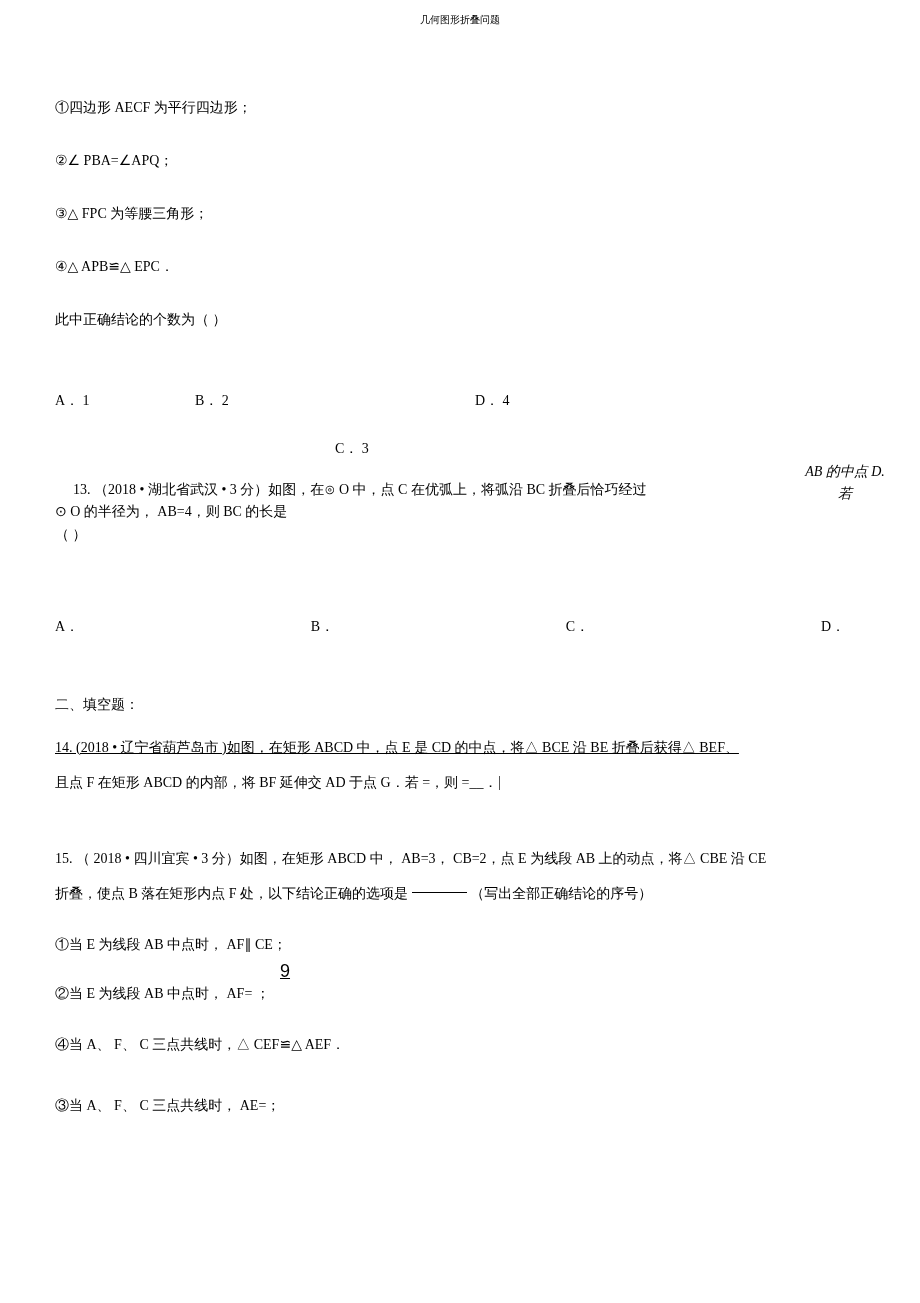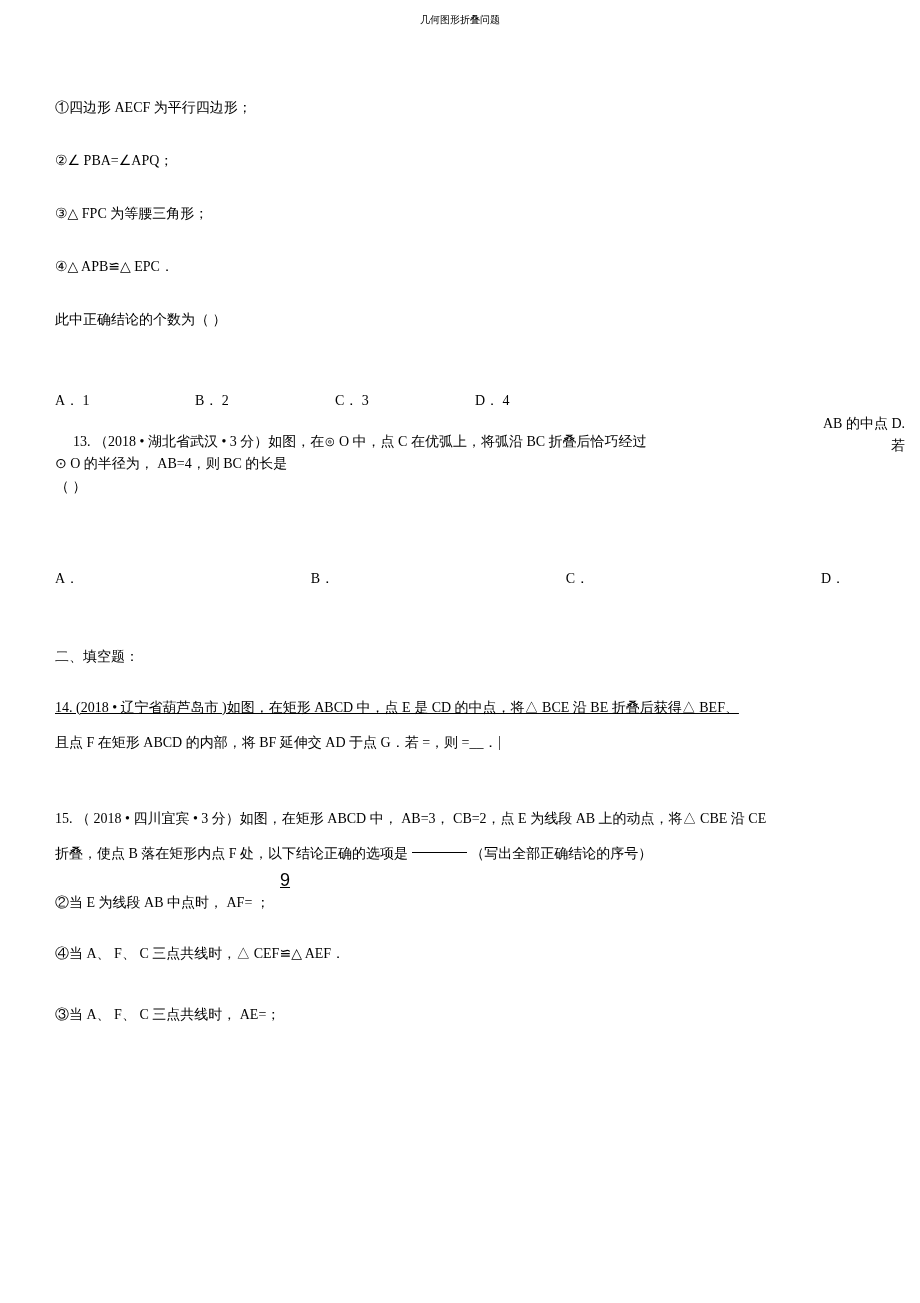--- a/index.html
+++ b/index.html
@@ -25,45 +25,46 @@
     font-size: 14px;
   }
   .options-row {
     display: flex;
     margin-top: 60px;
     margin-bottom: 20px;
     font-size: 14px;
   }
   .opt-a { width: 140px; }
   .opt-b { width: 140px; }
-  .opt-c { width: 140px; }
+  .opt-c { width: 140px; margin-top: 48px; }
   .opt-d { width: 140px; }
   .q13-block {
     position: relative;
     margin-top: 10px;
     font-size: 14px;
     line-height: 1.6;
   }
   .q13-right {
     position: absolute;
     right: -40px;
     top: -18px;
     font-size: 14px;
-    text-align: right;
+    text-align: center;
     width: 120px;
+    font-style: italic;
   }
   .q13-options {
     display: flex;
     justify-content: space-between;
     margin-top: 70px;
     padding-right: 20px;
   }
   .section-heading {
     margin-top: 55px;
-    margin-bottom: 30px;
+    margin-bottom: 22px;
     font-size: 14px;
   }
   .q14-line1 { margin-bottom: 14px; text-decoration: underline; }
   .q14-line2 { margin-bottom: 10px; }
   .q15-block { margin-top: 55px; }
   .q15-line1 { line-height: 1.5; }
   .q15-line2 { margin-top: 14px; }
   .blank-line {
     position: relative;
     display: inline-block;
@@ -138,20 +139,21 @@
 </div>
 
 <div class="q15-block">
   <div class="q15-line1">15. （ 2018 • 四川宜宾 •  3 分）如图，在矩形   ABCD 中， AB=3， CB=2，点 E 为线段  AB 上的动点，将△    CBE 沿 CE</div>
   <div class="q15-line2">
     <span>折叠，使点   B 落在矩形内点   F 处，以下结论正确的选项是</span>
     <span class="blank-line"></span>
     <span>（写出全部正确结论的序号）</span>
   </div>
 
+  <div class="q15-opt">①当 E 为线段 AB 中点时， AF∥ CE；</div>
 
   <div class="q15-opt2">
     <span class="nine-frac">9</span>
     <span>②当 E  为线段 AB 中点时， AF=      ；</span>
   </div>
 
   <div class="q15-opt">④当 A、 F、 C 三点共线时，△  CEF≌△ AEF．</div>
 
   <div class="q15-opt" style="margin-top:40px;">③当 A、 F、 C 三点共线时，  AE=；</div>
 </div>

